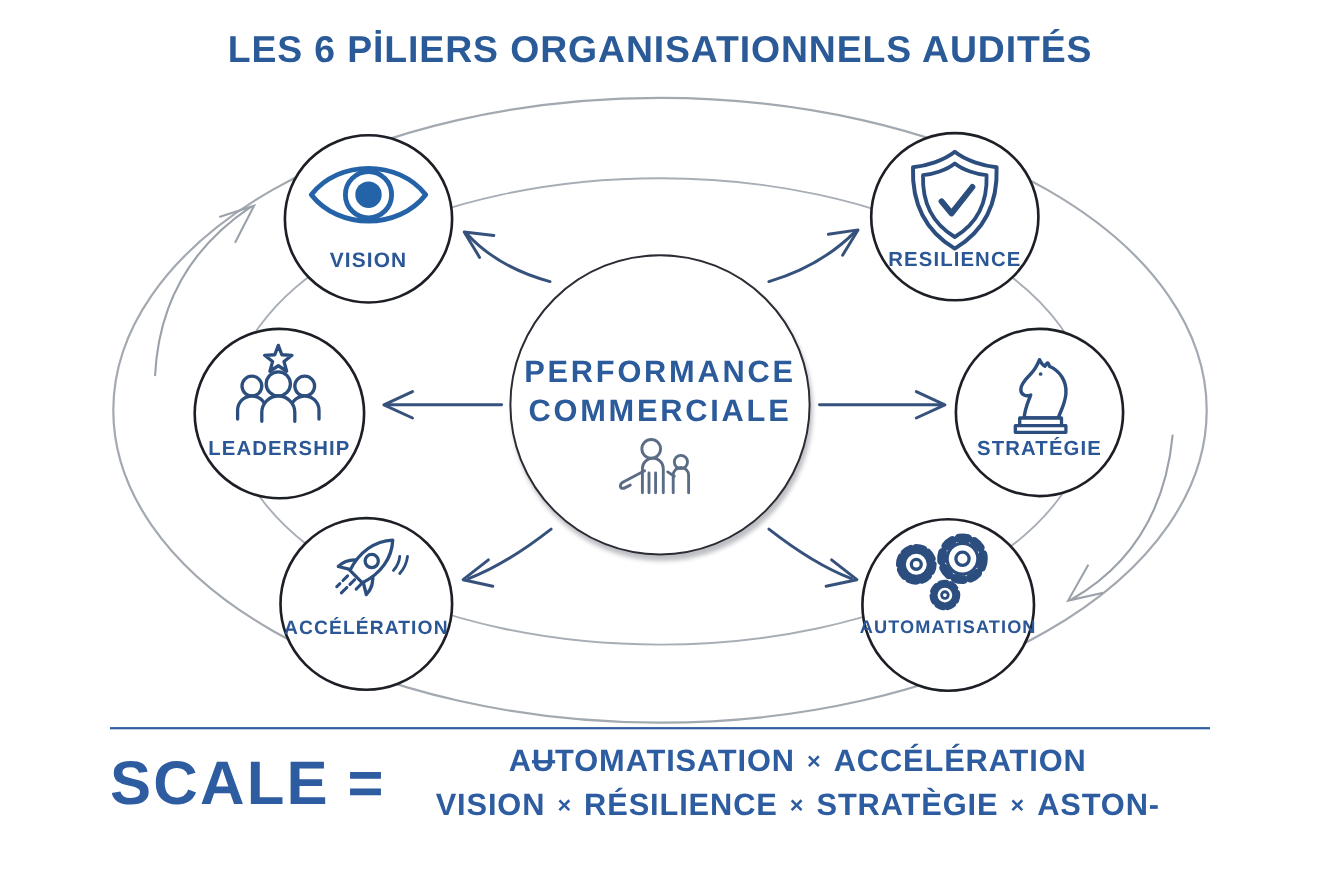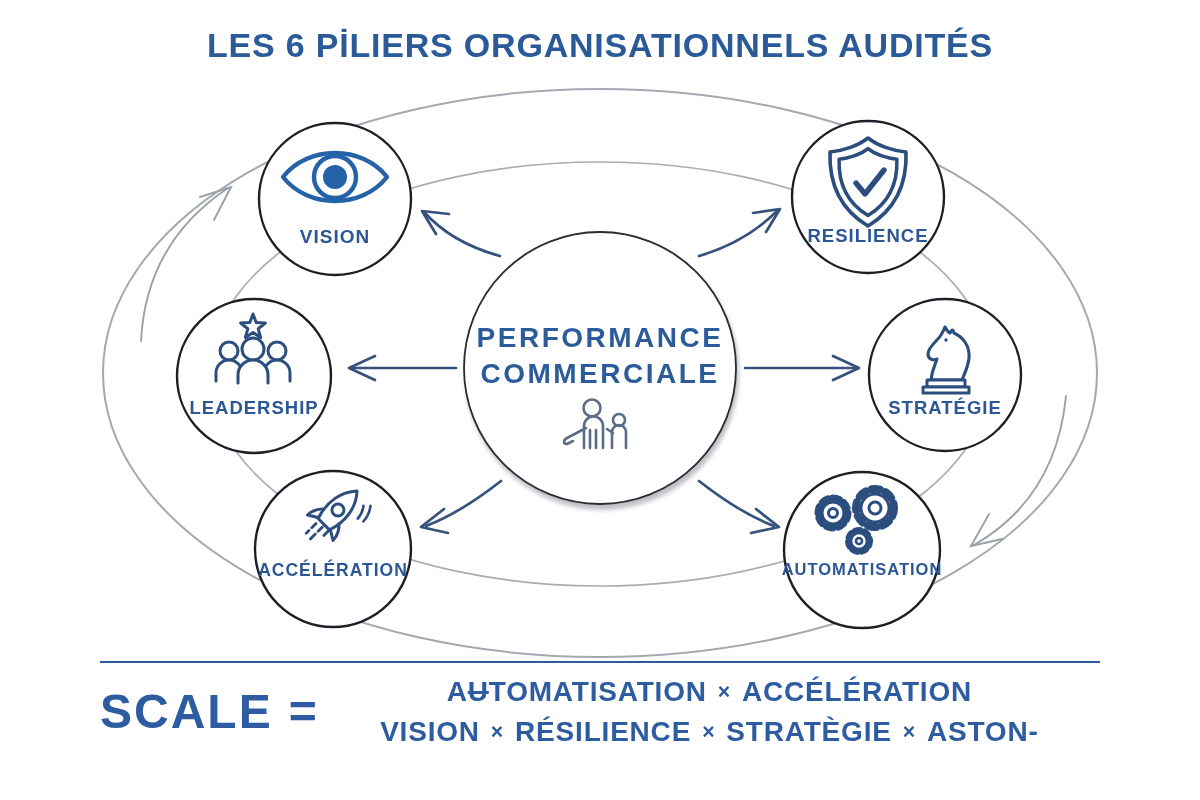--- a/index.html
+++ b/index.html
@@ -25,21 +25,21 @@
   .eye{stroke:#2563a8;}
   .eye-fill{fill:#2563a8;}
   .gray-ic{fill:none;stroke:#5b6c85;stroke-width:2.6;stroke-linecap:round;stroke-linejoin:round;}
   
   .plabel{font-family:"Liberation Sans",sans-serif;font-weight:bold;fill:#2b5796;letter-spacing:1px;text-anchor:middle;}
   .center-label{font-family:"Liberation Sans",sans-serif;font-weight:bold;fill:#2b5b9b;
                 letter-spacing:2.5px;font-size:28px;text-anchor:middle;}
   
   .divider{position:absolute;top:661px;left:100px;width:1000px;height:2px;background:#2e5c9c;}
   .formula-row{position:absolute;top:672px;left:100px;width:1000px;display:flex;align-items:center;}
-  .scale-lhs{font-size:48px;font-weight:bold;color:#2e5ca0;letter-spacing:2px;white-space:nowrap;}
+  .scale-lhs{font-size:56px;font-weight:bold;color:#2e5ca0;letter-spacing:2px;white-space:nowrap;}
   .scale-lhs .eq{margin-left:16px;}
   .expr{flex:1;text-align:center;font-size:28px;font-weight:bold;color:#2e5ca0;
         letter-spacing:0.8px;line-height:1.42;}
   .expr .x{font-size:0.76em;margin:0 11px;position:relative;top:-2px;}
   .struck{text-decoration:line-through;text-decoration-thickness:3px;}
 </style>
 </head>
 <body>
 
 <div class="stage">

